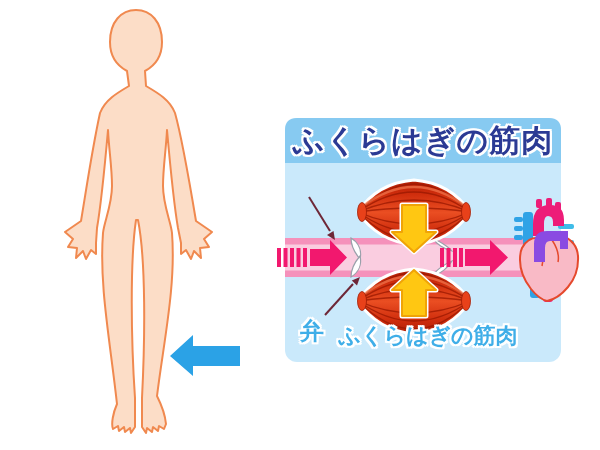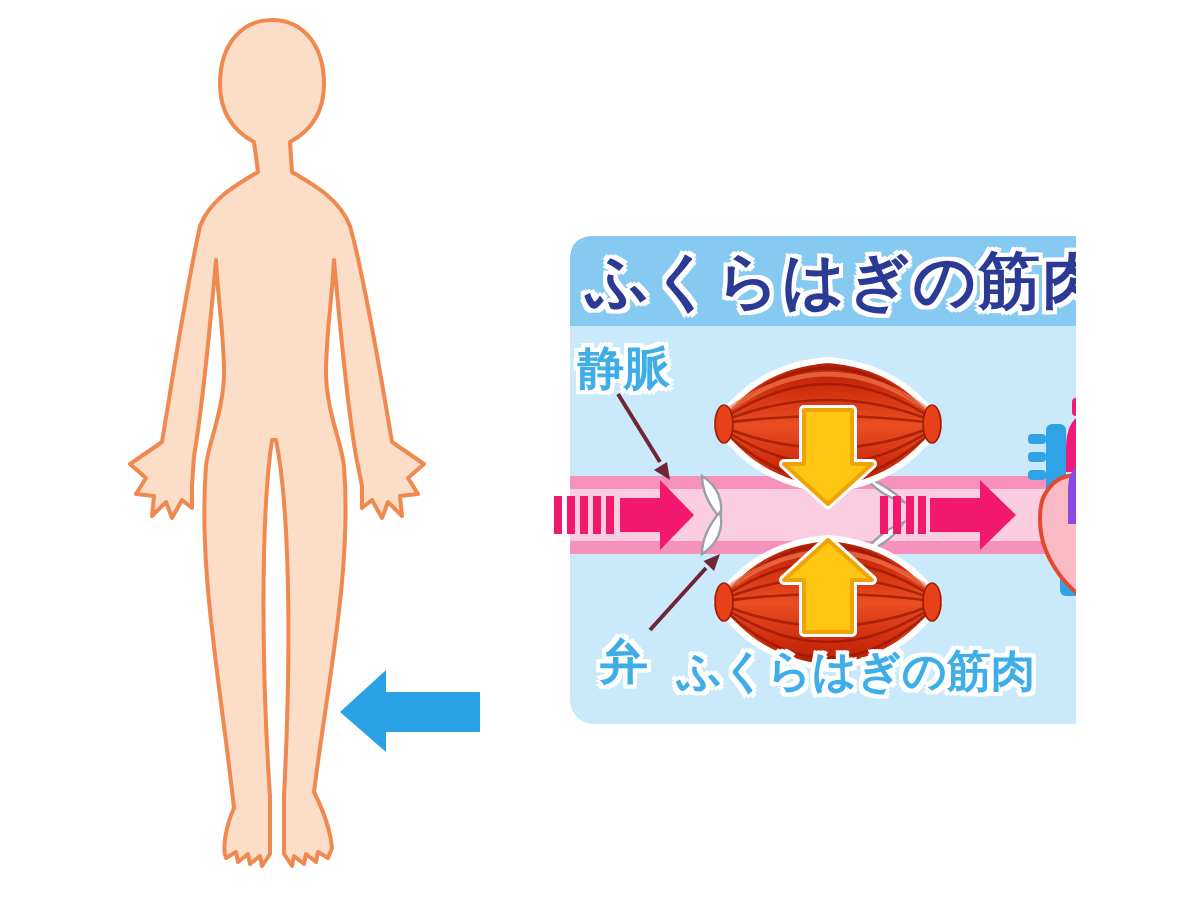--- a/index.html
+++ b/index.html
@@ -1,17 +1,17 @@
 <!DOCTYPE html>
 <html><head>
 <meta charset="utf-8">
 <style>
   html,body{margin:0;padding:0;background:#fff;}
   .stage{
-    position:relative;width:538px;height:450px;background:#ffffff;
+    position:relative;width:600px;height:450px;background:#ffffff;
     overflow:hidden;font-family:Liberation Sans, sans-serif;
   }
   .stage svg{position:absolute;left:0;top:0;}
   .lbl{position:absolute;font-weight:bold;white-space:nowrap;}
   .outline-w{
     text-shadow:-2px -2px 0 #fff,2px -2px 0 #fff,-2px 2px 0 #fff,2px 2px 0 #fff,
                  0 -2px 0 #fff,0 2px 0 #fff,-2px 0 0 #fff,2px 0 0 #fff;
   }
   .title{
     left:285px;top:118px;width:276px;height:45px;
@@ -180,17 +180,16 @@
       <polygon points="335,240 333.5,231 327,235" fill="#6E2737"></polygon>
     </g>
     <g>
       <line x1="325" y1="315" x2="353" y2="284" stroke="#6E2737" stroke-width="2"></line>
       <polygon points="360,277 357,285.5 351.8,280.5" fill="#6E2737"></polygon>
     </g>
   </g>
 </svg>
 
 <div class="lbl title outline-w">ふくらはぎの筋肉</div>
-<div class="lbl vein-lbl outline-w">静脈</div>
 <div class="lbl valve-lbl outline-w">弁</div>
 <div class="lbl muscle-lbl outline-w">ふくらはぎの筋肉</div>
 
 </div>
 
 </body></html>

